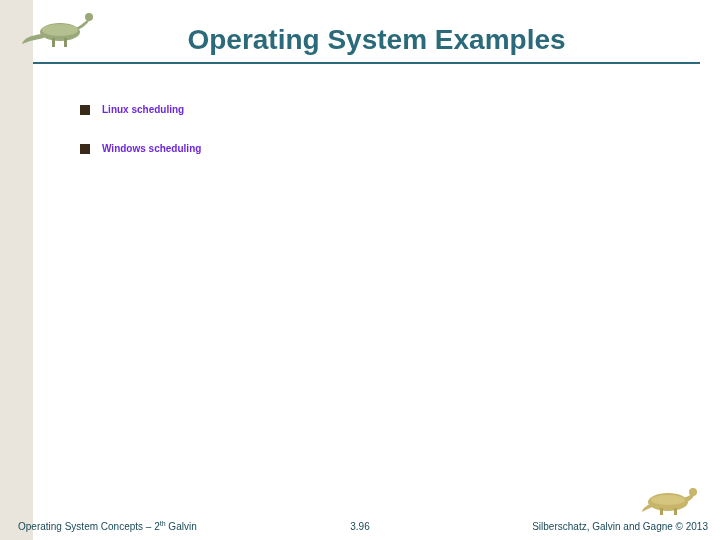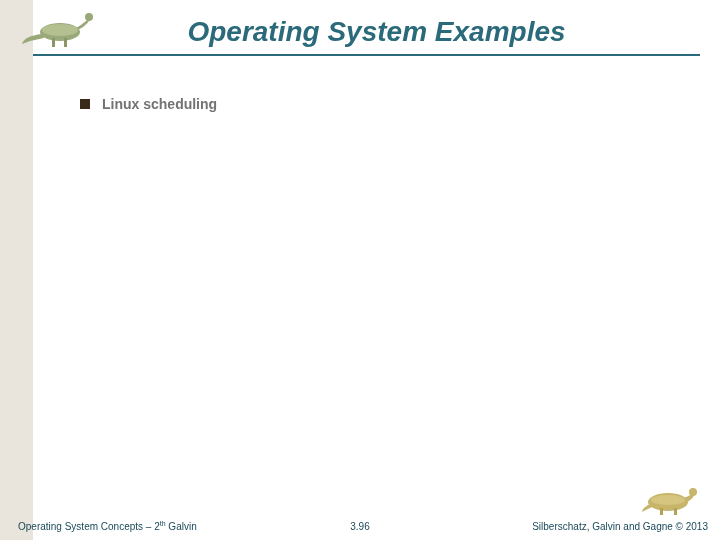--- a/index.html
+++ b/index.html
@@ -14,22 +14,21 @@
     .left-stripe {
       position: absolute;
       left: 0;
       top: 0;
       width: 33px;
       height: 540px;
       background: #e9e5dc;
     }
     .header {
       position: relative;
-      padding-top: 8px;
-      font-style: italic;
+      padding-top: 16px;
     }
     .dino-top {
       position: absolute;
       left: 18px;
       top: 6px;
       width: 80px;
       height: 44px;
     }
     .title {
       text-align: center;
@@ -53,22 +52,22 @@
       margin-bottom: 28px;
     }
     .bullet-square {
       width: 10px;
       height: 10px;
       background: #3a2a1a;
       margin-right: 12px;
       flex-shrink: 0;
     }
     .bullet-text {
-      color: #737373;
-      font-size: 14px;
+      color: #6d28d9;
+      font-size: 10px;
       font-weight: bold;
     }
     .footer {
       position: absolute;
       bottom: 8px;
       left: 0;
       width: 720px;
       font-size: 10px;
       color: #1a4a5a;
     }
@@ -119,20 +118,24 @@
   </div>
   <h1 class="title">Operating System Examples</h1>
   <div class="rule"></div>
 </div>
 
 <div class="content">
   <div class="bullet-row">
     <span class="bullet-square"></span>
     <span class="bullet-text">Linux scheduling</span>
   </div>
+  <div class="bullet-row">
+    <span class="bullet-square"></span>
+    <span class="bullet-text">Windows scheduling</span>
+  </div>
 </div>
 
 <div class="dino-bottom">
   <svg viewBox="0 0 60 36">
     <ellipse cx="28" cy="22" rx="20" ry="9" fill="#c7b56a"></ellipse>
     <path d="M44 18 Q54 14 56 10 Q54 20 46 22 Z" fill="#c7b56a"></path>
     <circle cx="53" cy="12" r="4" fill="#c7b56a"></circle>
     <path d="M10 24 Q2 28 2 32 Q10 28 14 26 Z" fill="#c7b56a"></path>
     <rect x="20" y="28" width="3" height="7" fill="#b3a158"></rect>
     <rect x="34" y="28" width="3" height="7" fill="#b3a158"></rect>

